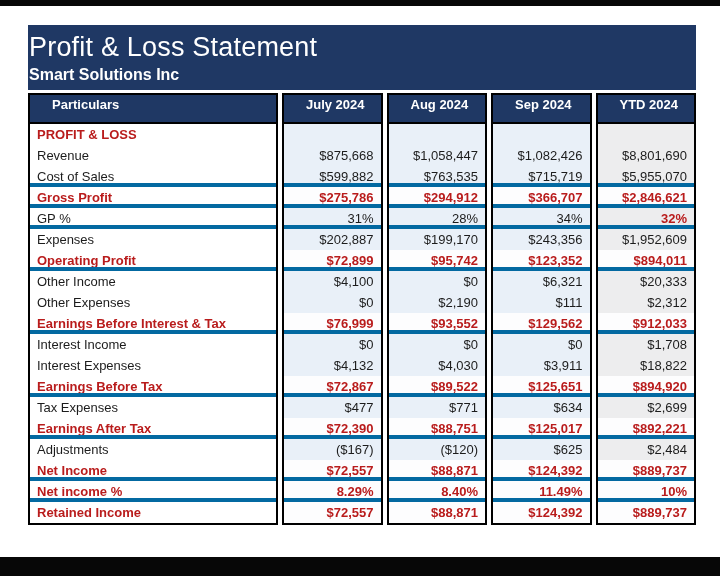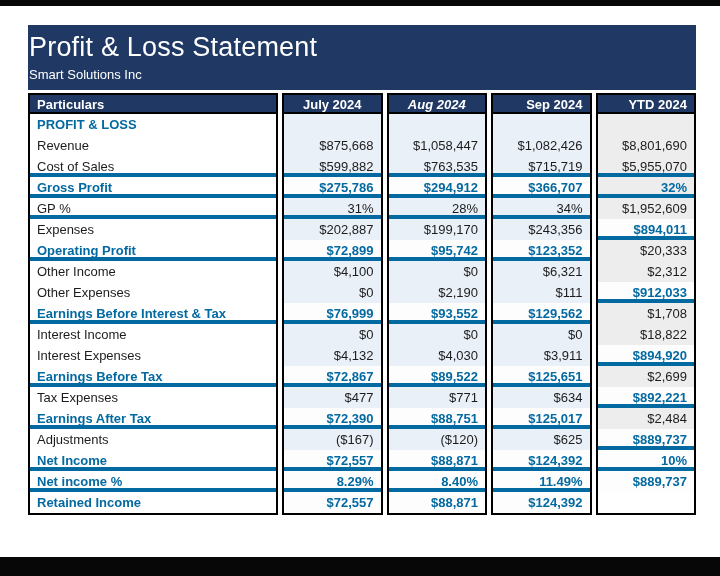--- a/index.html
+++ b/index.html
@@ -27,22 +27,22 @@
     margin-bottom: 3px;
   }
   .title-block .main-title {
     font-size: 27px;
     font-weight: 400;
     letter-spacing: 0.2px;
     line-height: 36px;
     white-space: nowrap;
   }
   .title-block .sub-title {
-    font-size: 13px;
-    font-weight: 400;
+    font-size: 16px;
+    font-weight: 700;
     line-height: 20px;
     white-space: nowrap;
   }
 
   .pl-table {
     display: flex;
     gap: 4px;
     width: 668px;
     align-items: stretch;
   }
@@ -52,38 +52,38 @@
     flex: 1 1 0;
     min-width: 0;
   }
   .col-label { flex: 0 0 250px; }
 
   .hcell {
     background: #1f3864;
     color: #fff;
     font-weight: 700;
     font-size: 13px;
-    height: 19px;
+    height: 29px;
     line-height: 19px;
-    padding: 0 7px;
+    padding: 0 22px;
     border-bottom: 2px solid #000;
     white-space: nowrap;
     overflow: hidden;
   }
   .cell {
     height: 21px;
     line-height: 21px;
     font-size: 13px;
     padding: 0 7px;
     white-space: nowrap;
     overflow: hidden;
     color: #1c1c1c;
   }
   .cell.right { text-align: right; }
-  .cell.bold { font-weight: 700; color: #0369a1; }
+  .cell.bold { font-weight: 700; color: #b91c1c; }
   .cell.sec-end { border-bottom: 4px solid #0369a1; }
   .cell.last { border-bottom: none; }
   .bg-month { background: #e9f0f8; }
   .bg-ytd   { background: #ededee; }
   .bg-total { background: #fdfdfe; padding-left: 22px; }
   .bg-label { background: #ffffff; }
 </style>
 </head>
 <body>
 
@@ -133,21 +133,21 @@
         <div class="cell bg-month right">$4,132</div>
         <div class="cell bg-total bold right sec-end">$72,867</div>
         <div class="cell bg-month right">$477</div>
         <div class="cell bg-total bold right sec-end">$72,390</div>
         <div class="cell bg-month right">($167)</div>
         <div class="cell bg-total bold right sec-end">$72,557</div>
         <div class="cell bg-total bold right sec-end">8.29%</div>
         <div class="cell bg-total bold right last">$72,557</div>
       </div>
       <div class="col">
-        <div class="hcell" style="text-align: center; font-style: italic;">Aug 2024</div>
+        <div class="hcell" style="text-align: center;">Aug 2024</div>
         <div class="cell bg-month right"></div>
         <div class="cell bg-month right">$1,058,447</div>
         <div class="cell bg-month right sec-end">$763,535</div>
         <div class="cell bg-total bold right sec-end">$294,912</div>
         <div class="cell bg-month right sec-end">28%</div>
         <div class="cell bg-month right">$199,170</div>
         <div class="cell bg-total bold right sec-end">$95,742</div>
         <div class="cell bg-month right">$0</div>
         <div class="cell bg-month right">$2,190</div>
         <div class="cell bg-total bold right sec-end">$93,552</div>
@@ -181,20 +181,21 @@
         <div class="cell bg-month right">$625</div>
         <div class="cell bg-total bold right sec-end">$124,392</div>
         <div class="cell bg-total bold right sec-end">11.49%</div>
         <div class="cell bg-total bold right last">$124,392</div>
       </div>
       <div class="col">
         <div class="hcell" style="text-align: right;">YTD 2024</div>
         <div class="cell bg-ytd right"></div>
         <div class="cell bg-ytd right">$8,801,690</div>
         <div class="cell bg-ytd right sec-end">$5,955,070</div>
+        <div class="cell bg-total bold right sec-end">$2,846,621</div>
         <div class="cell bg-ytd bold right sec-end">32%</div>
         <div class="cell bg-ytd right">$1,952,609</div>
         <div class="cell bg-total bold right sec-end">$894,011</div>
         <div class="cell bg-ytd right">$20,333</div>
         <div class="cell bg-ytd right">$2,312</div>
         <div class="cell bg-total bold right sec-end">$912,033</div>
         <div class="cell bg-ytd right">$1,708</div>
         <div class="cell bg-ytd right">$18,822</div>
         <div class="cell bg-total bold right sec-end">$894,920</div>
         <div class="cell bg-ytd right">$2,699</div>

